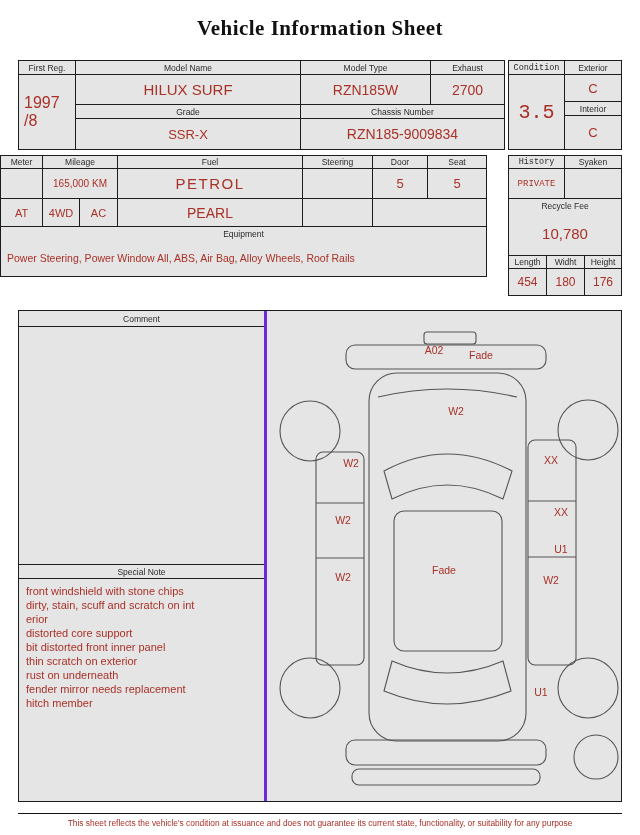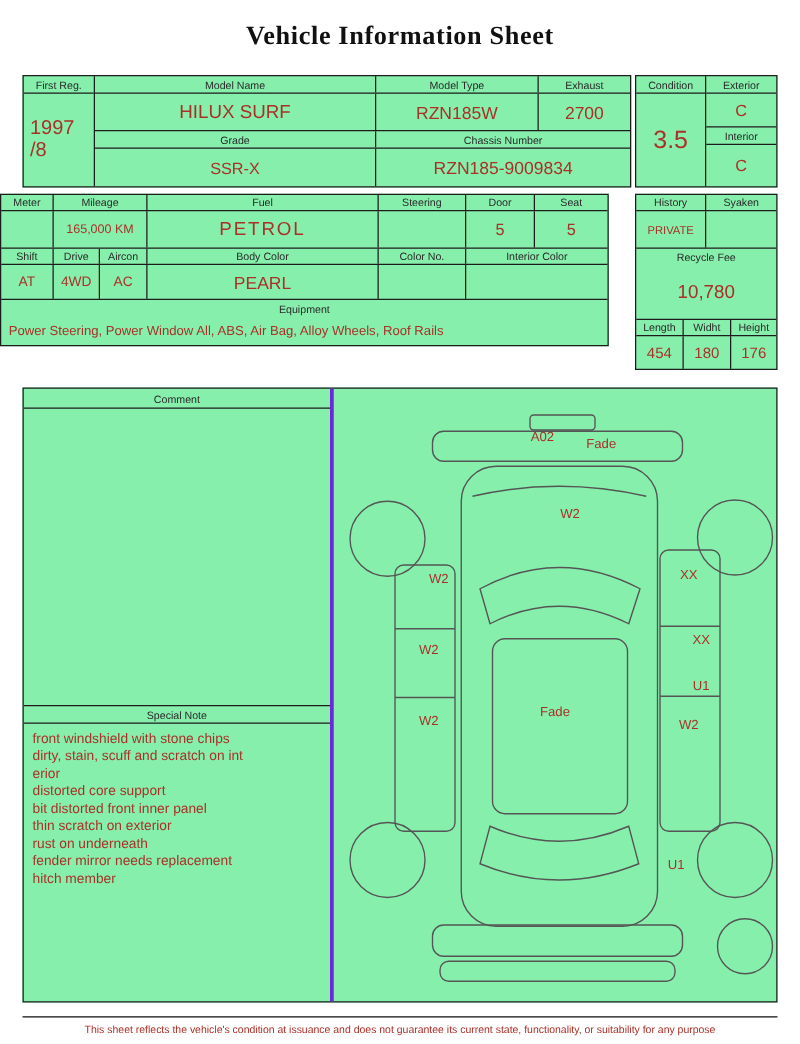--- a/index.html
+++ b/index.html
@@ -1,34 +1,34 @@
 <!DOCTYPE html>
 <html><head>
 <meta charset="utf-8">
 <style>
   html,body{margin:0;padding:0;background:#fff;}
   .page{position:relative;width:640px;height:835px;background:#fff;overflow:hidden;
         font-family:"Liberation Sans",sans-serif;color:#111;}
   .title{position:absolute;top:16px;left:0;right:0;text-align:center;
          font-family:"Liberation Serif",serif;font-size:21px;font-weight:600;letter-spacing:.5px;}
-  .box{position:absolute;border:1px solid #1c1c1c;box-sizing:border-box;background:#86efac;}
+  .box{position:absolute;border:1px solid #1c1c1c;box-sizing:border-box;background:#e5e5e5;}
   .col{display:flex;flex-direction:column;box-sizing:border-box;min-width:0;}
   .row{display:flex;box-sizing:border-box;min-width:0;}
   .grow{flex:1;}
   .br{border-right:1px solid #1c1c1c;}
   .bb{border-bottom:1px solid #1c1c1c;}
   .bt{border-top:1px solid #1c1c1c;}
   .hcell{font-size:8.5px;color:#2a2a2a;display:flex;align-items:center;justify-content:center;
          box-sizing:border-box;white-space:nowrap;overflow:hidden;}
   .vcell{color:#a93128;display:flex;align-items:center;justify-content:center;
          box-sizing:border-box;white-space:nowrap;overflow:hidden;}
   .left{justify-content:flex-start;padding-left:6px;}
   .h13{height:13px;}.h14{height:14px;}.h15{height:15px;}.h16{height:16px;}
   .h27{height:27px;}.h28{height:28px;}.h30{height:30px;}.h44{height:44px;}
-  .w37{width:37px;}.w38{width:38px;}.w42{width:42px;}.w55{width:55px;}.w56{width:56px;}
+  .w37{width:37px;}.w38{width:38px;}.w42{width:42px;}.w55{width:55px;}.w56{width:56px;font-family:Liberation Mono, monospace;}
   .w57{width:57px;}.w70{width:70px;}.w75{width:75px;}.w130{width:130px;}
   .w185{width:185px;}.w225{width:225px;}
   .fs9{font-size:9px;}.fs10{font-size:10px;}.fs105{font-size:10.5px;}.fs11{font-size:11px;}
   .fs12{font-size:12px;}.fs13{font-size:13px;}.fs14{font-size:14px;}.fs15{font-size:15px;}
   .fs16{font-size:16px;}.fs20{font-size:20px;}
   .petrol{letter-spacing:1.5px;}
   .t1l{left:18px;top:60px;width:487px;height:90px;display:flex;}
   .t1r{left:508px;top:60px;width:114px;height:90px;display:flex;}
   .t2l{left:0;top:155px;width:487px;height:122px;display:flex;flex-direction:column;}
   .t2r{left:508px;top:155px;width:114px;height:141px;display:flex;flex-direction:column;}
@@ -110,28 +110,20 @@
       <div class="hcell grow">Seat</div>
     </div>
     <div class="row h30 bb">
       <div class="vcell w42 br"></div>
       <div class="vcell w75 br fs10">165,000 KM</div>
       <div class="vcell w185 br fs15 petrol">PETROL</div>
       <div class="vcell w70 br"></div>
       <div class="vcell w55 br fs13">5</div>
       <div class="vcell grow fs13">5</div>
     </div>
-    <div class="row h13 bb">
-      <div class="hcell w42 br">Shift</div>
-      <div class="hcell w37 br">Drive</div>
-      <div class="hcell w38 br">Aircon</div>
-      <div class="hcell w185 br">Body Color</div>
-      <div class="hcell w70 br">Color No.</div>
-      <div class="hcell grow">Interior Color</div>
-    </div>
     <div class="row h28 bb">
       <div class="vcell w42 br fs11">AT</div>
       <div class="vcell w37 br fs11">4WD</div>
       <div class="vcell w38 br fs11">AC</div>
       <div class="vcell w185 br fs14">PEARL</div>
       <div class="vcell w70 br"></div>
       <div class="vcell grow"></div>
     </div>
     <div class="row h13">
       <div class="hcell grow">Equipment</div>

